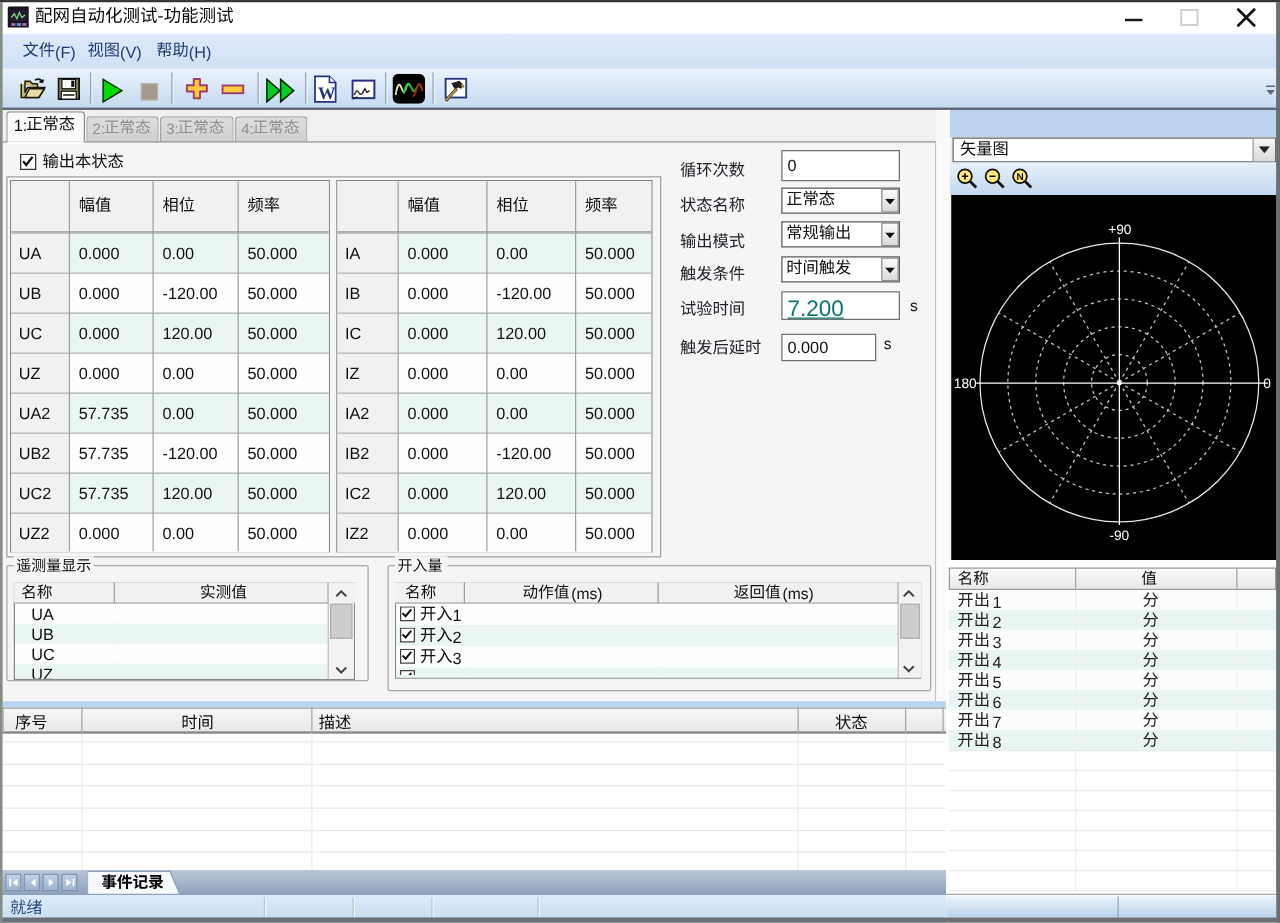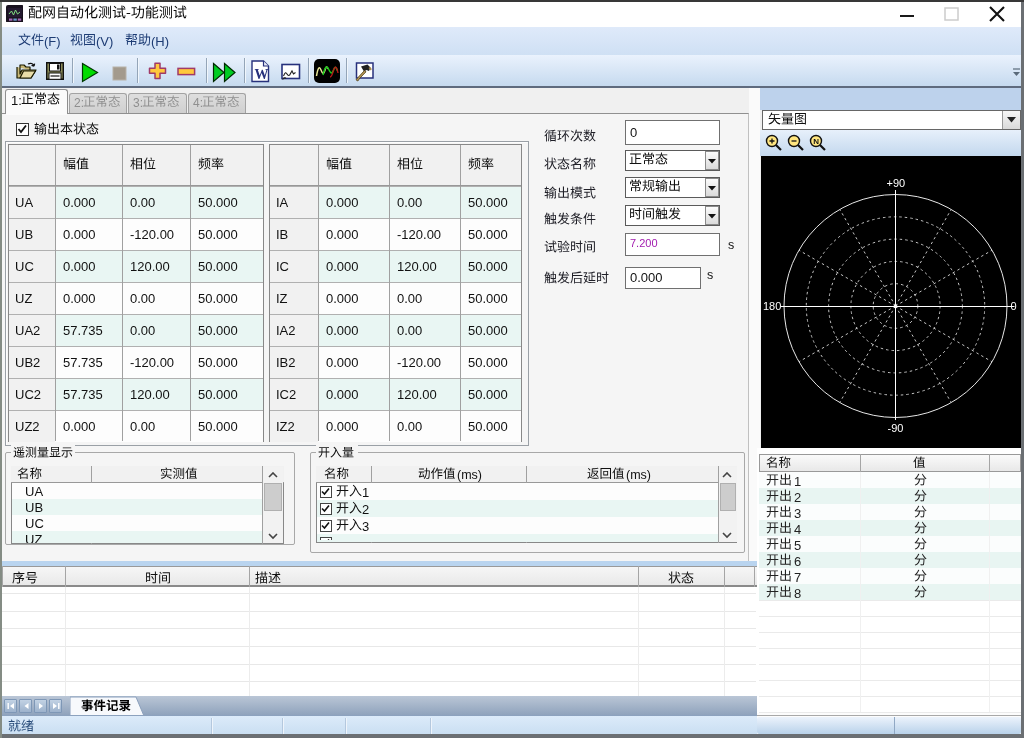--- a/index.html
+++ b/index.html
@@ -317,21 +317,21 @@
     </svg>
 <div class="abs" style="left:625px;top:205px;width:95px;height:21px;background:#fff;border:1px solid #5a5a5a"></div>
 <svg style="position:absolute;left:629px;top:207px" width="54" height="18">
       <path d="M6.2 5.6C6.9 6.6 7.7 7.9 8.2 8.7L9 8.2C8.6 7.4 7.7 6.1 7 5.1ZM4.2 6.2V9.2H2V6.2ZM4.2 5.3H2V2.5H4.2ZM1.1 1.6V11.1H2V10.1H5.1V1.6ZM9.9 0.6V3.1H5.7V4.1H9.9V11C9.9 11.3 9.8 11.4 9.6 11.4C9.3 11.4 8.3 11.4 7.3 11.3C7.4 11.6 7.6 12.1 7.7 12.3C9 12.3 9.8 12.3 10.3 12.2C10.7 12 10.9 11.7 10.9 11V4.1H12.5V3.1H10.9V0.6Z M14.2 3.4V12.5H15.2V3.4ZM14.4 1.2C15 1.7 15.7 2.5 16 3.1L16.8 2.5C16.4 2 15.7 1.2 15.1 0.7ZM17.9 7.6H21V9.4H17.9ZM17.9 5.1H21V6.8H17.9ZM17 4.2V10.2H22V4.2ZM17.6 1.2V2.2H23.9V11.3C23.9 11.5 23.8 11.5 23.6 11.5C23.5 11.5 22.9 11.5 22.4 11.5C22.5 11.8 22.7 12.2 22.7 12.4C23.5 12.4 24.1 12.4 24.4 12.3C24.8 12.1 24.9 11.8 24.9 11.3V1.2Z M29.3 4.6V6.1H28.2V4.6ZM30.1 4.6H31.2V6.1H30.1ZM28.1 3.8C28.4 3.4 28.6 3 28.8 2.5H30.4C30.2 2.9 30 3.4 29.8 3.8ZM28.5 0.5C28.1 2.1 27.4 3.7 26.4 4.7C26.6 4.8 27 5.1 27.2 5.3L27.4 5V7.3C27.4 8.7 27.3 10.7 26.5 12.1C26.7 12.1 27.1 12.4 27.2 12.5C27.8 11.6 28 10.4 28.1 9.2H29.3V12.1H30.1V9.2H31.2V11.4C31.2 11.5 31.2 11.5 31.1 11.5C31 11.5 30.7 11.5 30.3 11.5C30.4 11.7 30.5 12.1 30.6 12.3C31.1 12.3 31.4 12.3 31.7 12.2C31.9 12 32 11.8 32 11.4V3.8H30.7C31 3.3 31.3 2.6 31.5 2L30.9 1.6L30.8 1.7H29.1C29.2 1.4 29.3 1 29.4 0.7ZM29.3 6.9V8.4H28.2C28.2 8 28.2 7.6 28.2 7.3V6.9ZM30.1 6.9H31.2V8.4H30.1ZM34.7 0.6V3H32.6V7.9H34.7V10.7L32.2 11L32.4 11.9C33.7 11.8 35.6 11.5 37.4 11.2C37.5 11.7 37.7 12.1 37.7 12.4L38.6 12.1C38.4 11.2 37.8 9.8 37.1 8.6L36.4 8.9C36.6 9.3 36.9 9.9 37.1 10.4L35.7 10.6V7.9H37.9V3H35.7V0.6ZM33.4 3.8H34.8V7.1H33.4ZM35.6 3.8H37V7.1H35.6Z M47.7 1.2C48.3 1.8 49 2.6 49.4 3.1L50.2 2.6C49.8 2.1 49.1 1.3 48.5 0.7ZM40.9 4.6C41 4.5 41.4 4.4 42.3 4.4H44.1C43.2 7.1 41.8 9.3 39.4 10.7C39.6 10.9 40 11.2 40.1 11.5C41.8 10.4 43 9.1 44 7.5C44.5 8.4 45.1 9.3 45.9 10C44.8 10.8 43.5 11.3 42.1 11.7C42.3 11.9 42.5 12.2 42.6 12.5C44.1 12.1 45.5 11.5 46.7 10.6C47.8 11.5 49.3 12.1 50.9 12.5C51.1 12.2 51.3 11.9 51.5 11.6C49.9 11.3 48.6 10.8 47.4 10C48.6 9 49.4 7.7 50 6.1L49.3 5.8L49.1 5.8H44.7C44.9 5.4 45.1 4.9 45.2 4.4H51.1L51.1 3.5H45.5C45.7 2.6 45.8 1.7 46 0.7L44.9 0.5C44.8 1.5 44.6 2.5 44.3 3.5H42C42.3 2.8 42.7 1.9 42.9 1.1L41.9 0.9C41.7 1.9 41.2 2.9 41 3.2C40.9 3.5 40.7 3.7 40.5 3.7C40.7 4 40.8 4.4 40.9 4.6ZM46.6 9.4C45.8 8.7 45.1 7.8 44.6 6.7H48.6C48.2 7.8 47.5 8.7 46.6 9.4Z" fill="#111"></path>
     </svg>
 <div class="abs" style="left:705px;top:206px;width:14px;height:19px;background:linear-gradient(#fbfbfb,#dadada);border:1px solid #8a8a8a"></div>
 <svg class="abs" style="left:708px;top:214px" width="9" height="5">
       <path d="M0 0 L8 0 L4 4.5 Z" fill="#111"></path>
     </svg>
 <div class="abs" style="left:625px;top:233px;width:95px;height:23px;background:#fff;border:1px solid #707070"></div>
-<div class="abs" style="left:630px;top:237px;font-size:11px;color:#a21caf;white-space:nowrap;">7.200</div>
+<div class="abs" style="left:630px;top:237px;font-size:18px;color:#0f766e;white-space:nowrap;text-decoration:underline;">7.200</div>
 <div class="abs" style="left:728px;top:238px;font-size:12.5px;color:#111;white-space:nowrap;">s</div>
 <div class="abs" style="left:625px;top:267px;width:76px;height:22px;background:#fff;border:1px solid #707070"></div>
 <div class="abs" style="left:630px;top:270px;font-size:13px;color:#111;white-space:nowrap;">0.000</div>
 <div class="abs" style="left:707px;top:268px;font-size:12.5px;color:#111;white-space:nowrap;">s</div>
 <div class="abs" style="left:5px;top:452px;width:290px;height:93px;border:1px solid #a8a8a8;border-radius:2px"></div>
 <div class="abs" style="left:11px;top:445px;width:64px;height:14px;background:#f5f5f5"></div>
 <svg style="position:absolute;left:13px;top:446px" width="62" height="17">
       <path d="M6.6 2.1C6.9 2.7 7.2 3.3 7.3 3.8L8.1 3.5C8 3.1 7.7 2.4 7.3 1.9ZM9.8 1.7C9.5 2.3 9 3.2 8.6 3.7L9.2 4C9.6 3.5 10.2 2.7 10.6 2ZM10.1 0.5C8.7 0.9 6 1.2 3.8 1.2C3.9 1.4 4 1.7 4 1.9C6.3 1.8 9 1.6 10.8 1.1ZM0.8 1.7C1.6 2.2 2.5 2.9 2.9 3.4L3.6 2.8C3.1 2.3 2.2 1.6 1.5 1.2ZM4.5 7.3V9.5H10.6V7.3H9.7V8.8H7.9V6.9H11.4V6.1H7.9V5H10.7V4.3H5.8C6 4.2 6.1 4 6.1 3.8L5.6 3.7L5.9 3.6C5.8 3.1 5.4 2.5 5.1 2.1L4.4 2.3C4.7 2.8 5.1 3.4 5.2 3.9L5.2 3.9C4.9 4.4 4.4 5 3.7 5.4C3.9 5.5 4.1 5.8 4.3 6C4.7 5.7 5 5.4 5.3 5H7V6.1H3.8V6.9H7V8.8H5.3V7.3ZM3 4.7H0.6V5.5H2.1V9.3C1.6 9.6 1 10.1 0.5 10.7L1.1 11.5C1.7 10.7 2.3 10 2.7 10C2.9 10 3.4 10.4 3.8 10.7C4.7 11.2 5.7 11.4 7.1 11.4C8.4 11.4 10.5 11.3 11.3 11.2C11.3 11 11.4 10.5 11.5 10.3C10.3 10.4 8.5 10.5 7.2 10.5C5.8 10.5 4.8 10.5 4 9.9C3.6 9.7 3.3 9.4 3 9.3Z M17.8 9.5C18.4 10.1 19.2 10.9 19.5 11.4L20.1 11C19.7 10.5 19 9.7 18.4 9.1ZM15.7 1.2V8.7H16.5V1.9H19.1V8.7H19.8V1.2ZM22.4 0.6V10.5C22.4 10.7 22.3 10.7 22.2 10.7C22 10.7 21.4 10.7 20.8 10.7C20.9 10.9 21 11.3 21.1 11.5C21.9 11.5 22.4 11.5 22.7 11.3C23 11.2 23.1 11 23.1 10.5V0.6ZM20.8 1.6V8.7H21.5V1.6ZM17.4 2.7V7C17.4 8.4 17.1 9.9 15.1 10.9C15.2 11.1 15.5 11.4 15.6 11.5C17.7 10.4 18 8.6 18 7V2.7ZM13 1.2C13.6 1.6 14.5 2.2 14.9 2.6L15.5 1.8C15 1.5 14.2 1 13.5 0.6ZM12.5 4.5C13.1 4.9 14 5.4 14.4 5.8L15 5C14.5 4.7 13.6 4.2 13 3.8ZM12.7 10.9 13.5 11.4C14 10.3 14.6 8.8 15 7.5L14.3 7.1C13.8 8.4 13.2 10 12.7 10.9Z M27 2.6H33V3.2H27ZM27 1.4H33V2.1H27ZM26.1 0.9V3.8H33.9V0.9ZM24.6 4.3V5H35.4V4.3ZM26.8 7.3H29.5V8H26.8ZM30.4 7.3H33.3V8H30.4ZM26.8 6.1H29.5V6.8H26.8ZM30.4 6.1H33.3V6.8H30.4ZM24.6 10.5V11.2H35.5V10.5H30.4V9.8H34.5V9.2H30.4V8.5H34.2V5.5H25.9V8.5H29.5V9.2H25.6V9.8H29.5V10.5Z M38.9 3.7H45.1V5H38.9ZM38.9 1.8H45.1V3H38.9ZM38.1 1.1V5.7H46V1.1ZM45.8 6.6C45.4 7.4 44.7 8.4 44.2 9L44.9 9.4C45.4 8.7 46.1 7.8 46.6 7ZM37.5 7C38 7.8 38.6 8.8 38.8 9.4L39.6 9.1C39.3 8.5 38.7 7.4 38.2 6.7ZM42.9 6.2V10.1H41.1V6.2H40.2V10.1H36.5V11H47.5V10.1H43.7V6.2Z M50.8 6.3C50.3 7.7 49.4 9 48.4 9.9C48.6 10 49.1 10.3 49.2 10.4C50.2 9.5 51.1 8.1 51.7 6.6ZM56.2 6.7C57.1 7.9 58 9.4 58.3 10.4L59.2 10C58.8 9 57.9 7.5 57 6.4ZM49.8 1.4V2.3H58.2V1.4ZM48.7 4.3V5.2H53.5V10.3C53.5 10.5 53.5 10.6 53.2 10.6C53 10.6 52.2 10.6 51.4 10.6C51.6 10.8 51.7 11.2 51.7 11.5C52.8 11.5 53.5 11.5 53.9 11.4C54.4 11.2 54.5 10.9 54.5 10.3V5.2H59.3V4.3Z" fill="#111"></path>
     </svg>
 <div class="abs" style="left:310px;top:452px;width:435px;height:101px;border:1px solid #a8a8a8;border-radius:2px"></div>

